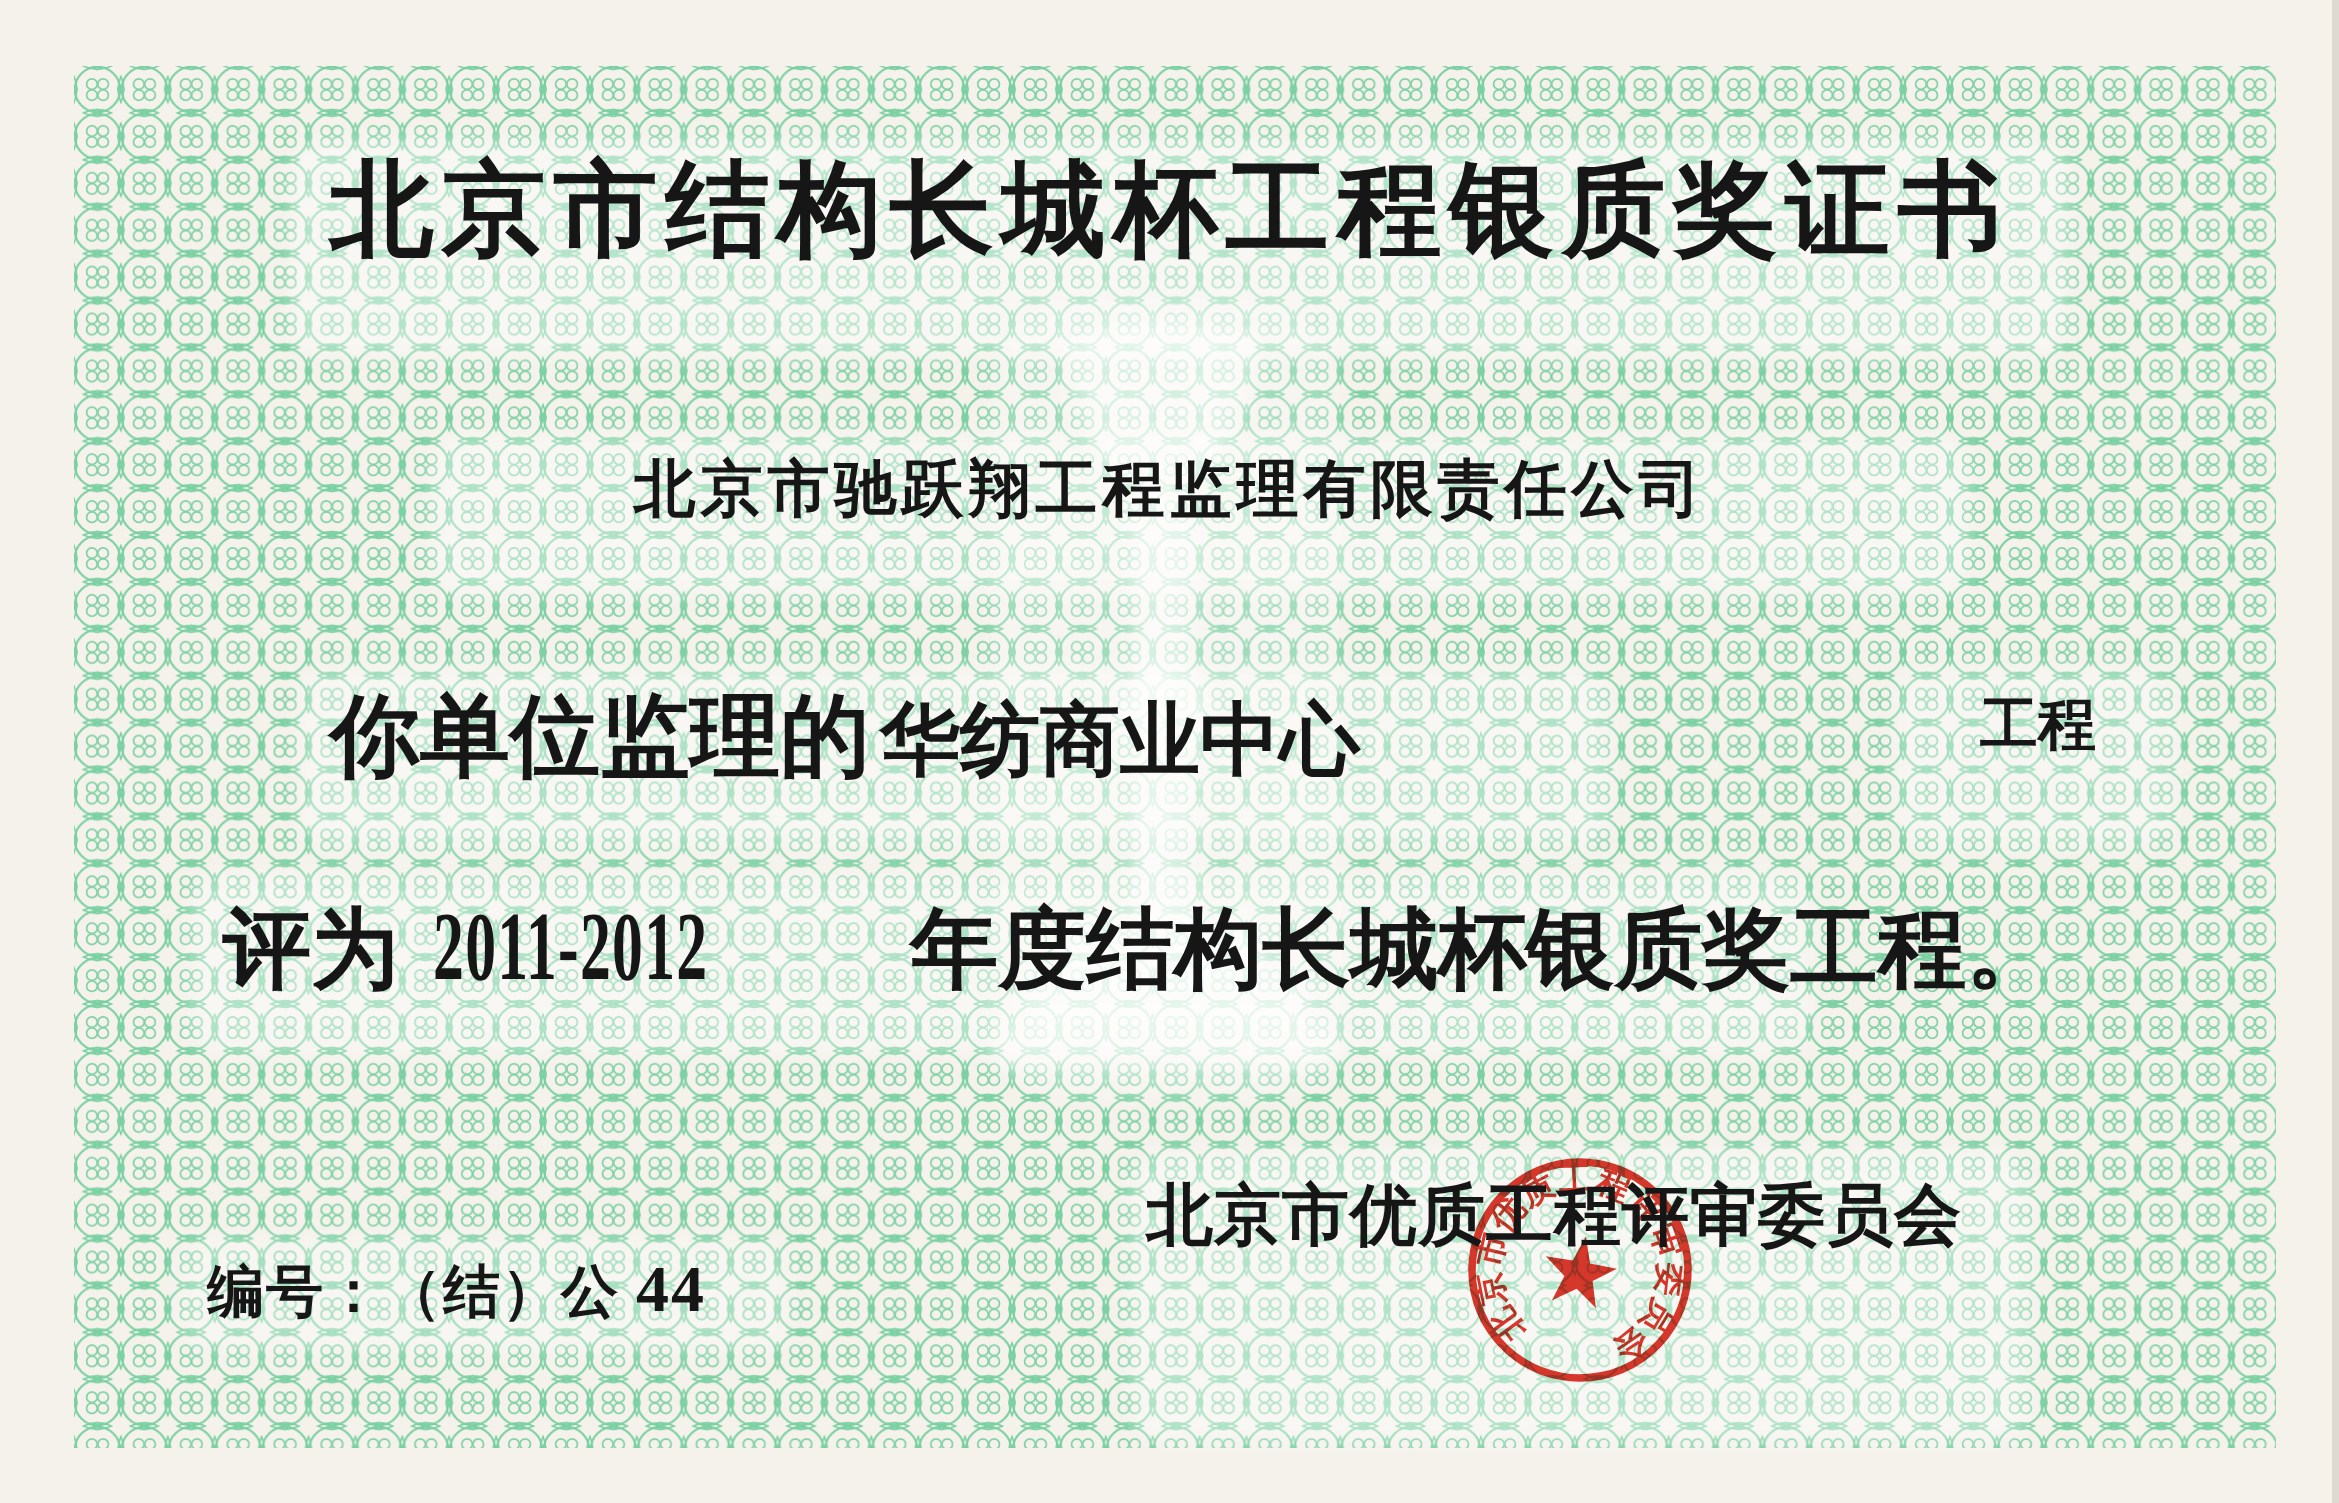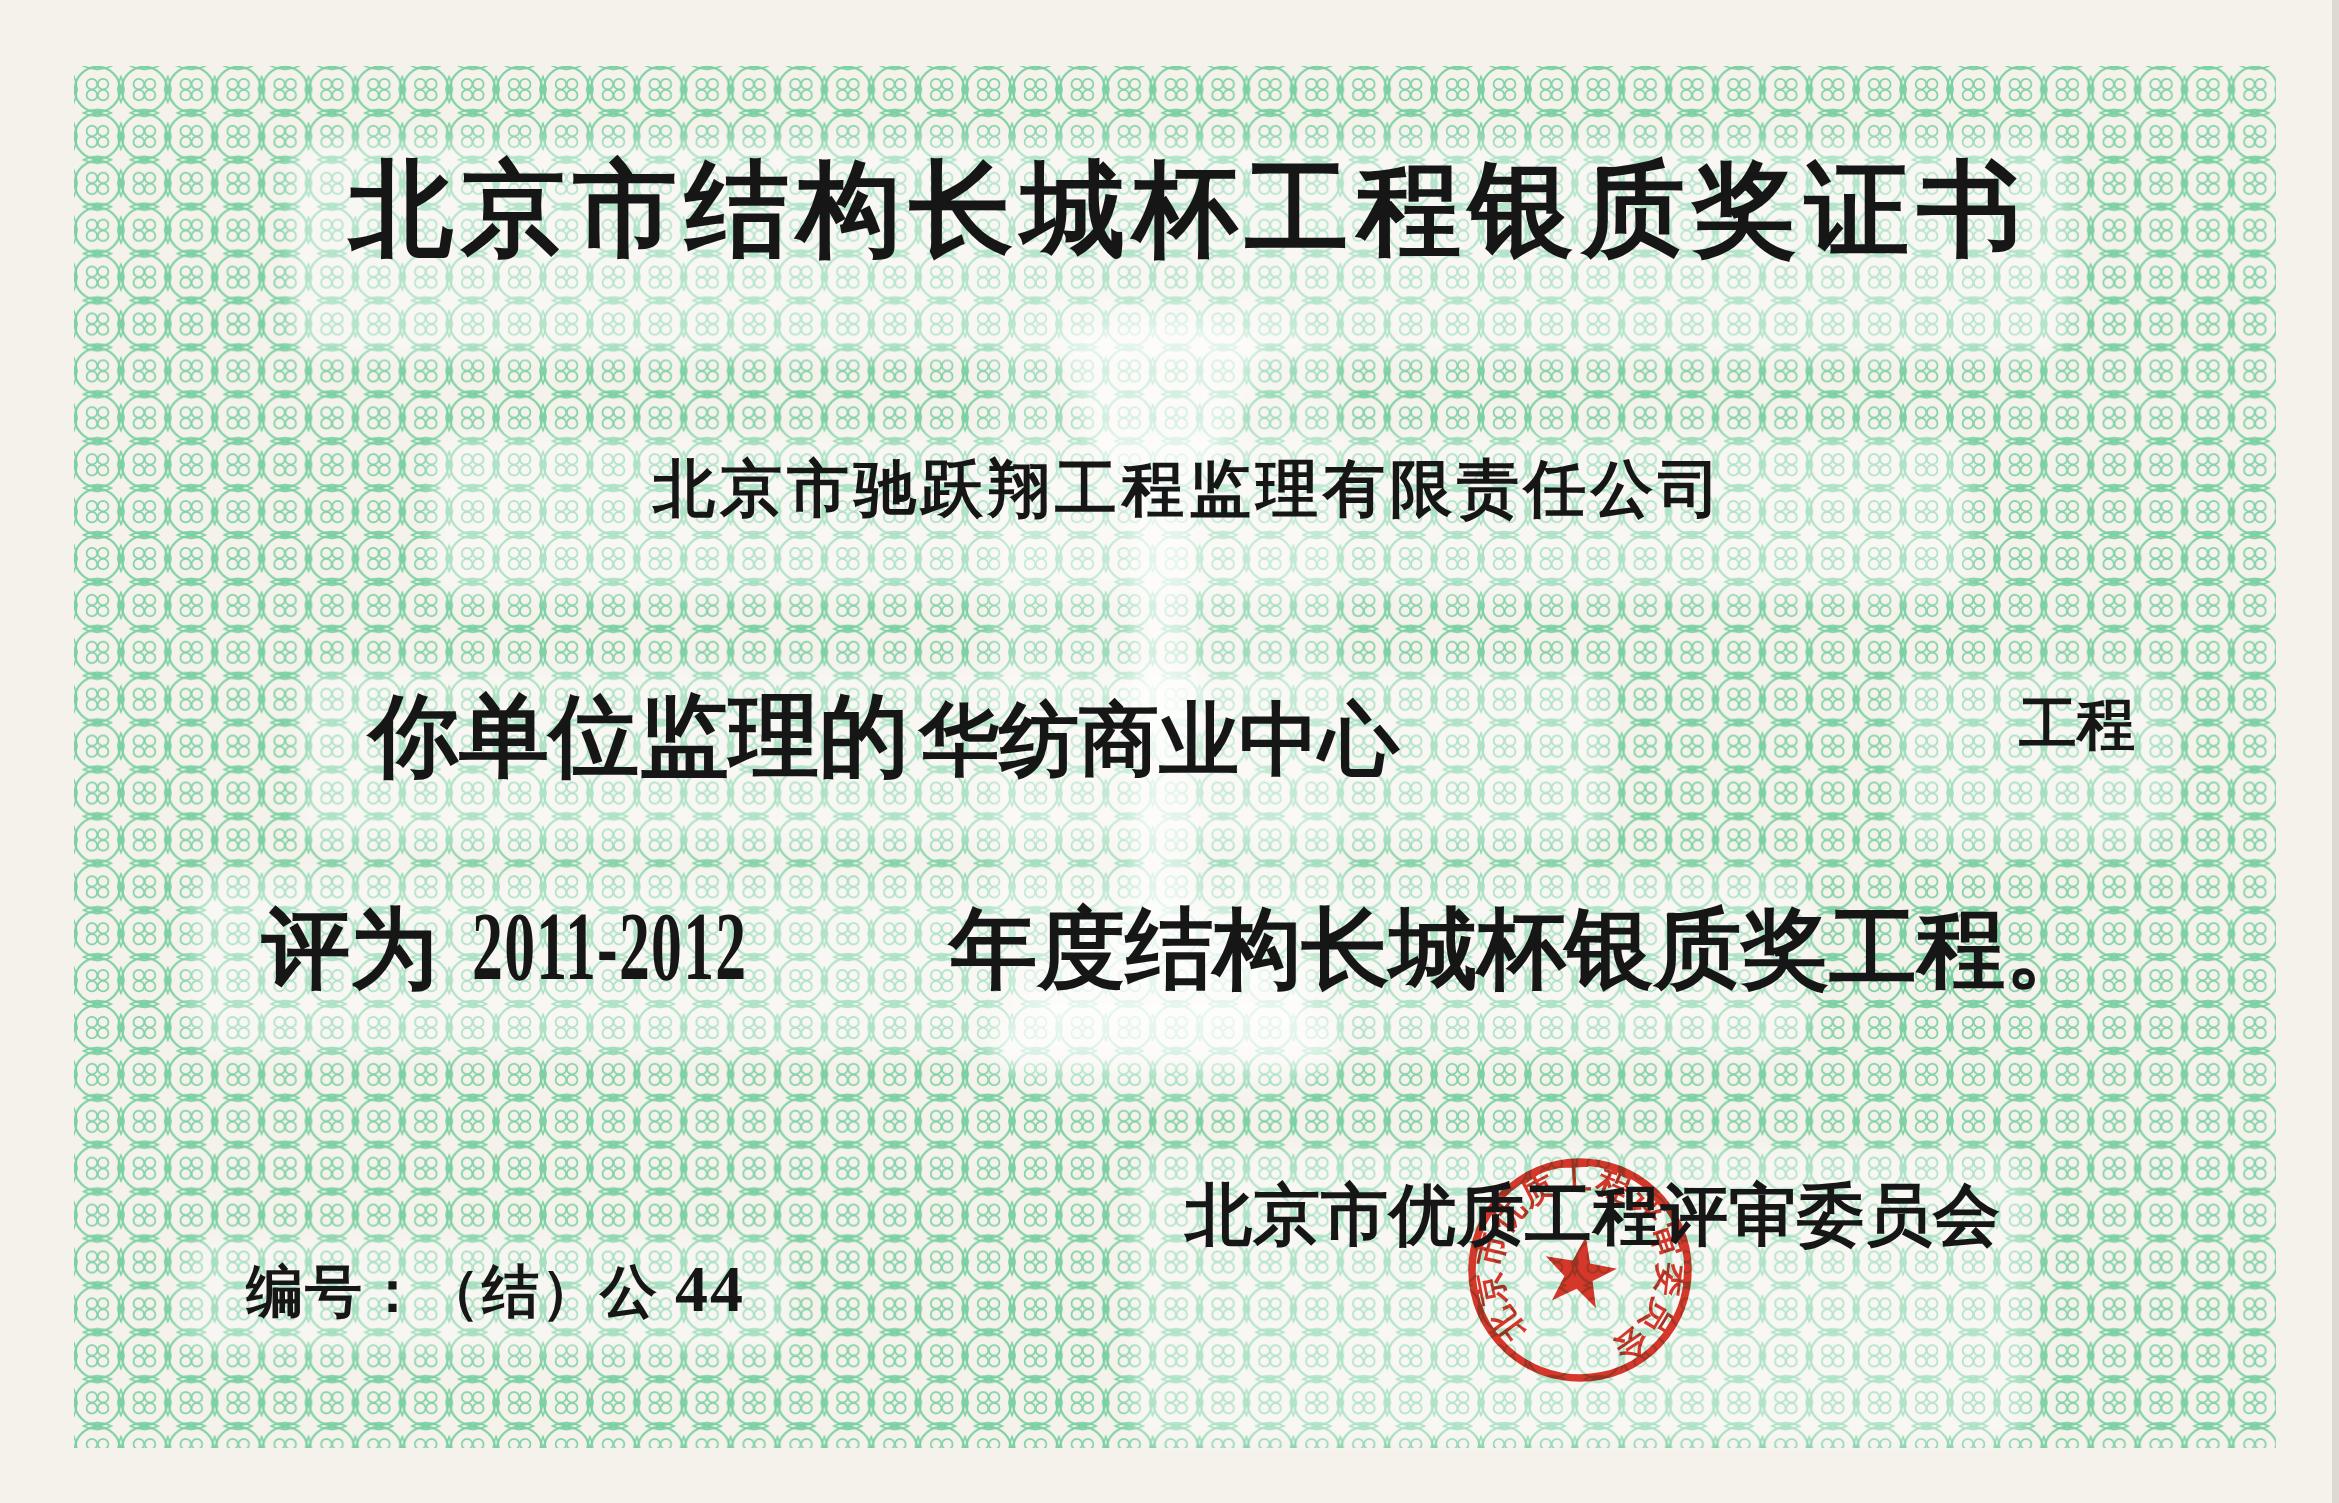--- a/index.html
+++ b/index.html
@@ -6,21 +6,21 @@
   .cert{
     position:relative;
     width:2339px;height:1503px;
     background:#f5f2ec;
     overflow:hidden;
     font-family:"Liberation Serif",serif;
     color:#161616;
   }
   .bg,.sealsvg{position:absolute;left:0;top:0;}
   .sealsvg{left:1450px;top:1140px;mix-blend-mode:multiply;}
-  .txt{position:absolute;line-height:1;font-weight:bold;white-space:nowrap;padding-left:39px;}
+  .txt{position:absolute;line-height:1;font-weight:bold;white-space:nowrap;}
   .title{top:158px;left:0;right:0;text-align:center;font-size:104px;letter-spacing:8px;}
   .company{top:458px;left:0;right:0;text-align:center;font-size:62px;letter-spacing:5px;}
   .line3{top:692px;left:330px;font-size:90px;}
   .project{font-size:80px;margin-left:10px;font-weight:bold;}
   .suffix1{top:696px;left:1980px;font-size:58px;}
   .line4{top:897px;left:223px;font-size:88px;}
   .years{display:inline-block;font-size:98px;letter-spacing:2px;
          transform:scaleX(.63);transform-origin:0 50%;
          margin-left:34px;margin-right:-130px;}
   .tail2{margin-left:170px;}

